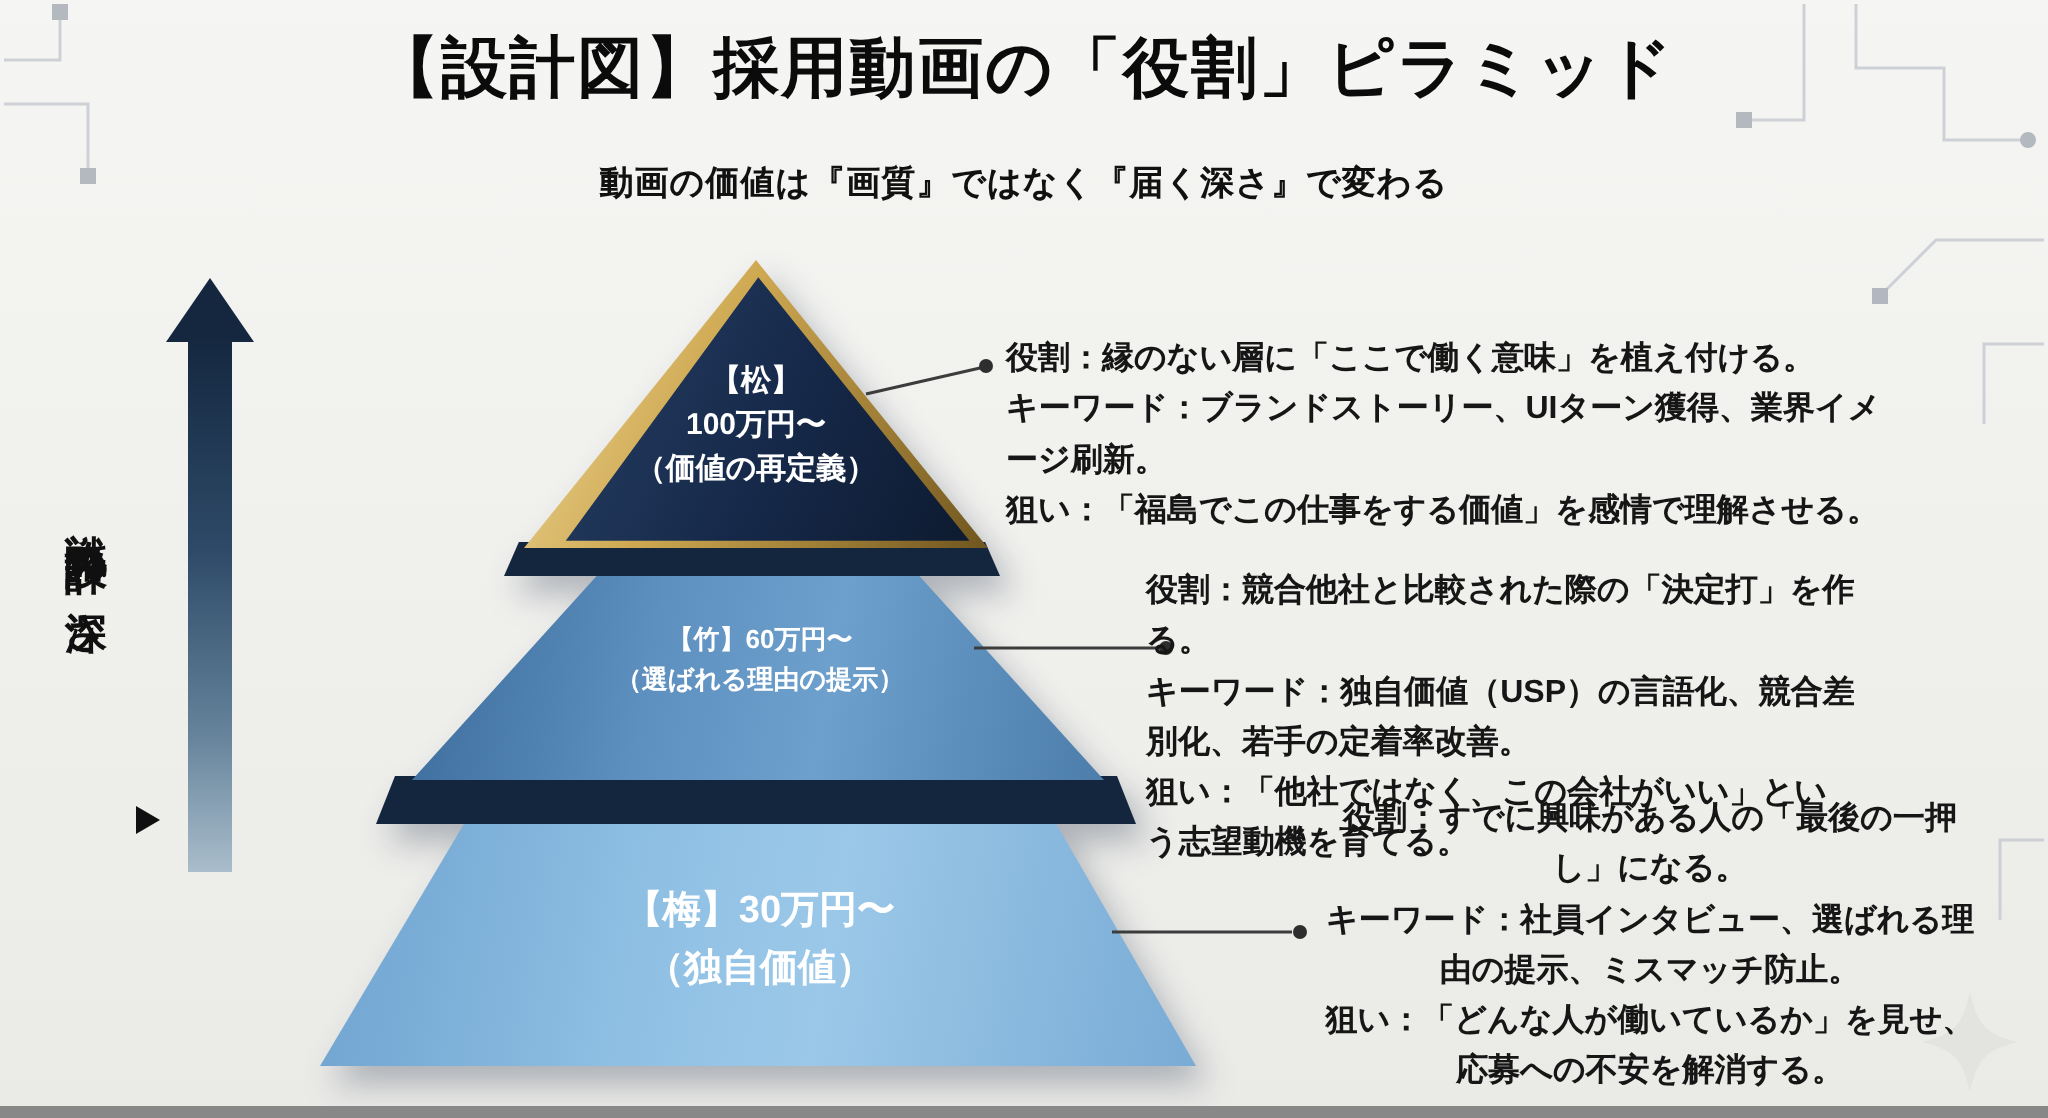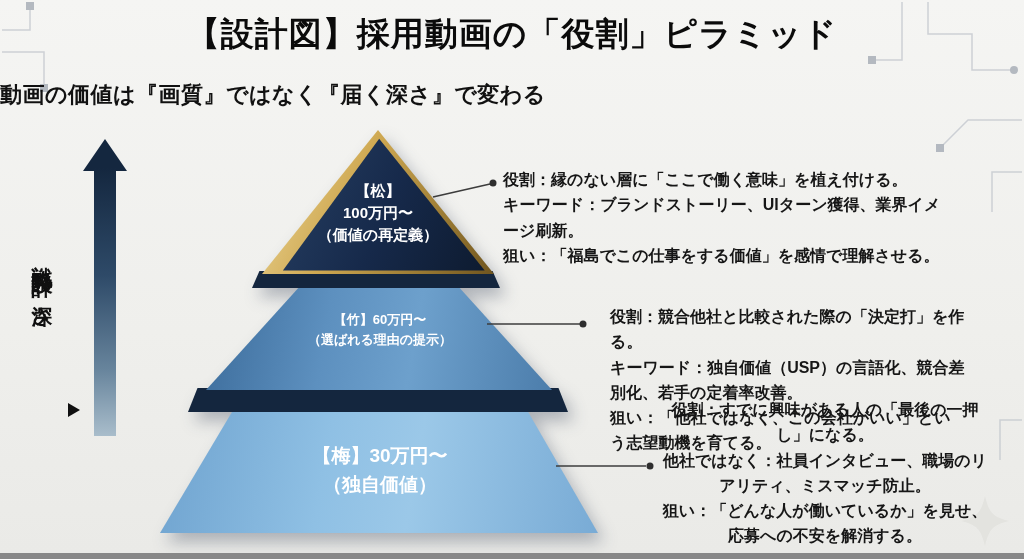--- a/index.html
+++ b/index.html
@@ -7,22 +7,22 @@
     position:relative;width:1024px;height:553px;overflow:hidden;
     background:linear-gradient(180deg,#f5f5f3 0%,#efefec 60%,#eaeae7 100%);
     font-family:Liberation Sans, sans-serif;
   }
   
   .title{
     position:absolute;top:12px;left:0;right:0;text-align:center;
     font-size:33px;font-weight:900;color:#0b0b0b;letter-spacing:1px;
   }
   .subtitle{
-    position:absolute;top:80px;left:0;right:0;text-align:left;
-    font-size:22px;font-weight:800;color:#111;letter-spacing:0.5px;
+    position:absolute;top:80px;left:0;right:0;text-align:center;
+    font-size:17px;font-weight:800;color:#111;letter-spacing:0.5px;
   }
   
   .axis-label{
     position:absolute;left:28px;top:250px;height:180px;
     writing-mode:vertical-rl;text-orientation:upright;
     font-size:21px;font-weight:800;color:#101010;letter-spacing:3px;
   }
   .axis-mini-arrow{
     position:absolute;left:68px;top:403px;width:0;height:0;
     border-top:7px solid transparent;border-bottom:7px solid transparent;
@@ -69,21 +69,21 @@
     clip-path:polygon(50.5% 6%,96% 97.5%,9% 97.5%);
     background:linear-gradient(115deg,#2a4468 0%,#16294a 55%,#0d1a2e 100%);
   }
   .tier-label{position:absolute;text-align:center;color:#ffffff;font-weight:700;}
   .label-t1{left:278px;top:180px;width:200px;font-size:15px;line-height:1.45;}
   .label-t2{left:255px;top:310px;width:250px;font-size:13px;line-height:1.5;}
   .label-t3{left:255px;top:442px;width:250px;font-size:19px;line-height:1.5;}
   
   .annotation{position:absolute;font-size:16px;font-weight:700;color:#161616;line-height:1.58;}
   .ann1{left:503px;top:167px;width:440px;}
-  .ann2{left:610px;top:283px;width:356px;margin-top:21px;}
+  .ann2{left:573px;top:283px;width:356px;}
   .ann3{left:658px;top:397px;width:334px;text-align:center;}
   .connectors,.bg-decor{position:absolute;inset:0;pointer-events:none;}
   .bg-decor{opacity:0.85;}
 </style>
 </head>
 <body>
 
 <div class="canvas">
 
   <svg class="bg-decor" width="1024" height="559" viewBox="0 0 1024 559">
@@ -155,17 +155,17 @@
     <div>キーワード：ブランドストーリー、UIターン獲得、業界イメージ刷新。</div>
     <div>狙い：「福島でこの仕事をする価値」を感情で理解させる。</div>
   </div>
   <div class="annotation ann2">
     <div>役割：競合他社と比較された際の「決定打」を作る。</div>
     <div>キーワード：独自価値（USP）の言語化、競合差別化、若手の定着率改善。</div>
     <div>狙い：「他社ではなく、この会社がいい」という志望動機を育てる。</div>
   </div>
   <div class="annotation ann3">
     <div>役割：すでに興味がある人の「最後の一押し」になる。</div>
-    <div>他社ではなく：社員インタビュー、職場のリアリティ、ミスマッチ防止。</div>
+    <div>キーワード：社員インタビュー、選ばれる理由の提示、ミスマッチ防止。</div>
     <div>狙い：「どんな人が働いているか」を見せ、応募への不安を解消する。</div>
   </div>
 
 </div>
 
 </body></html>

